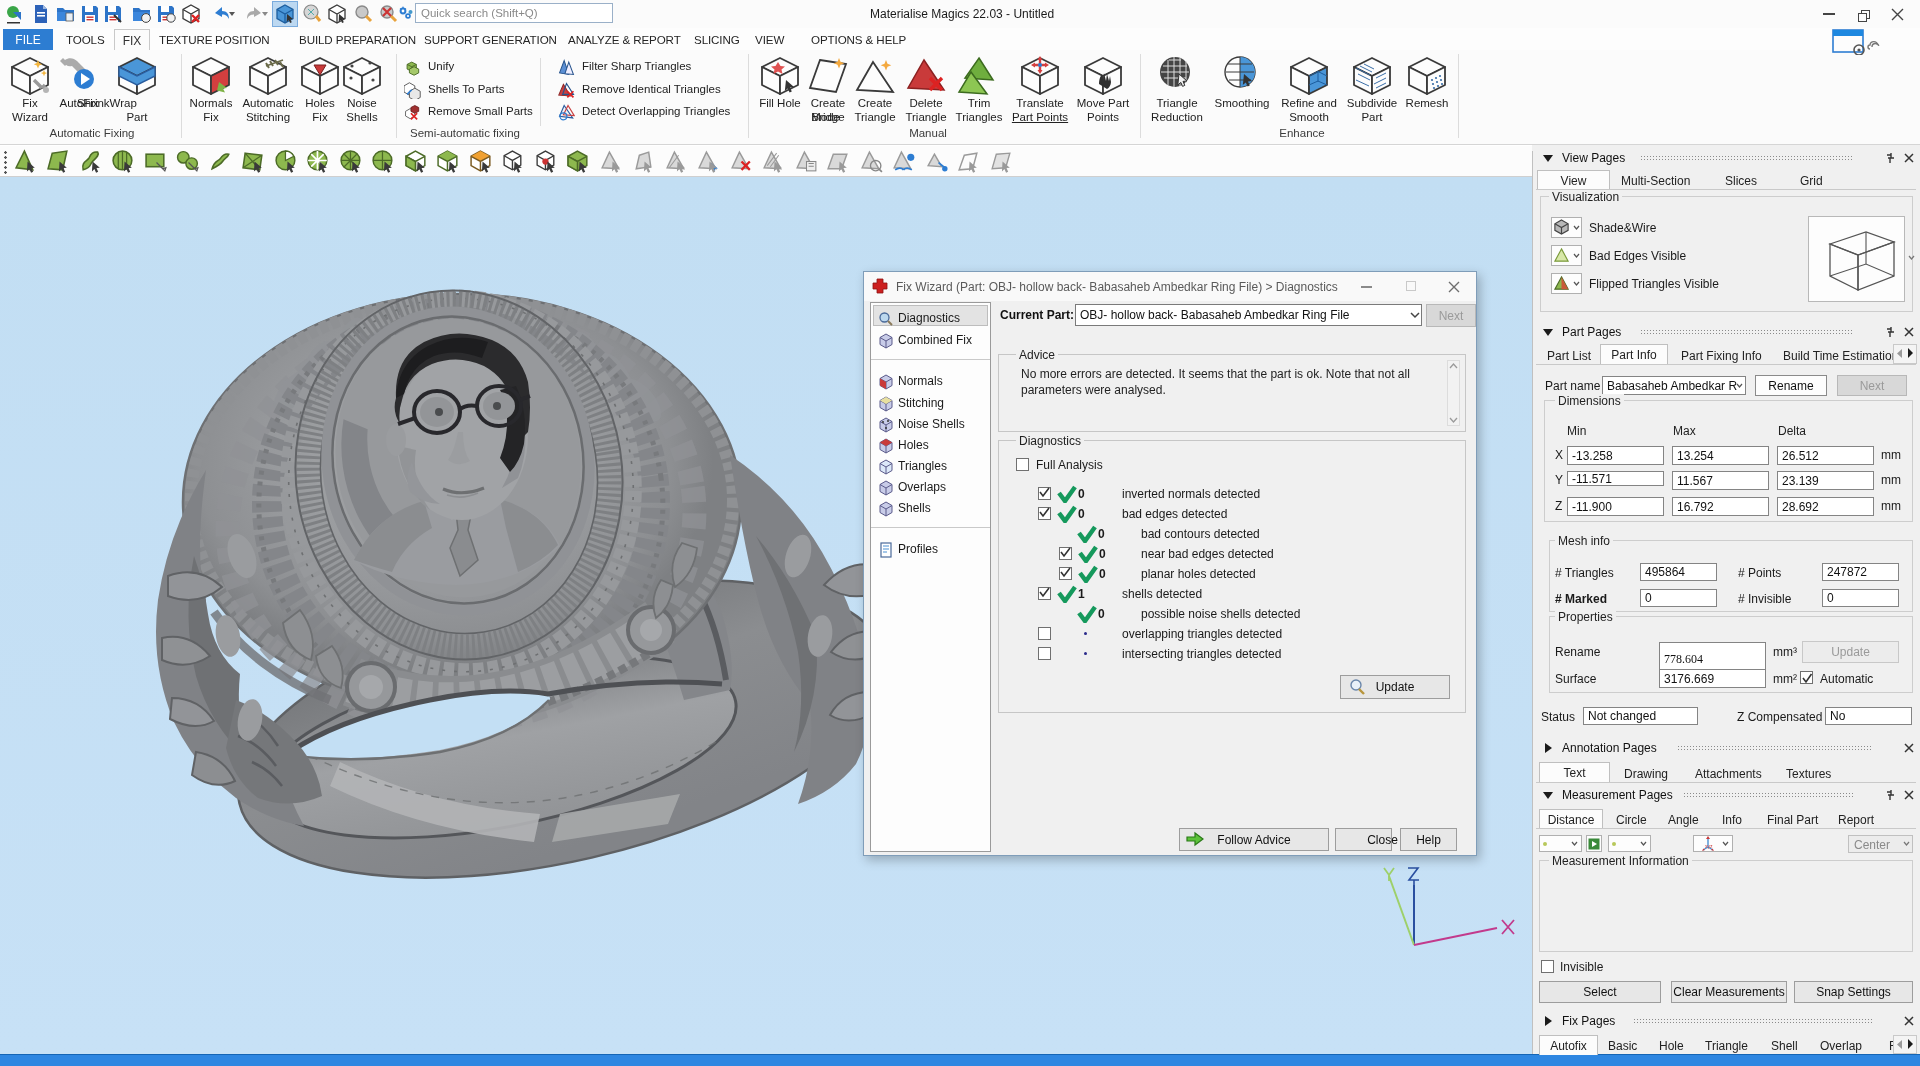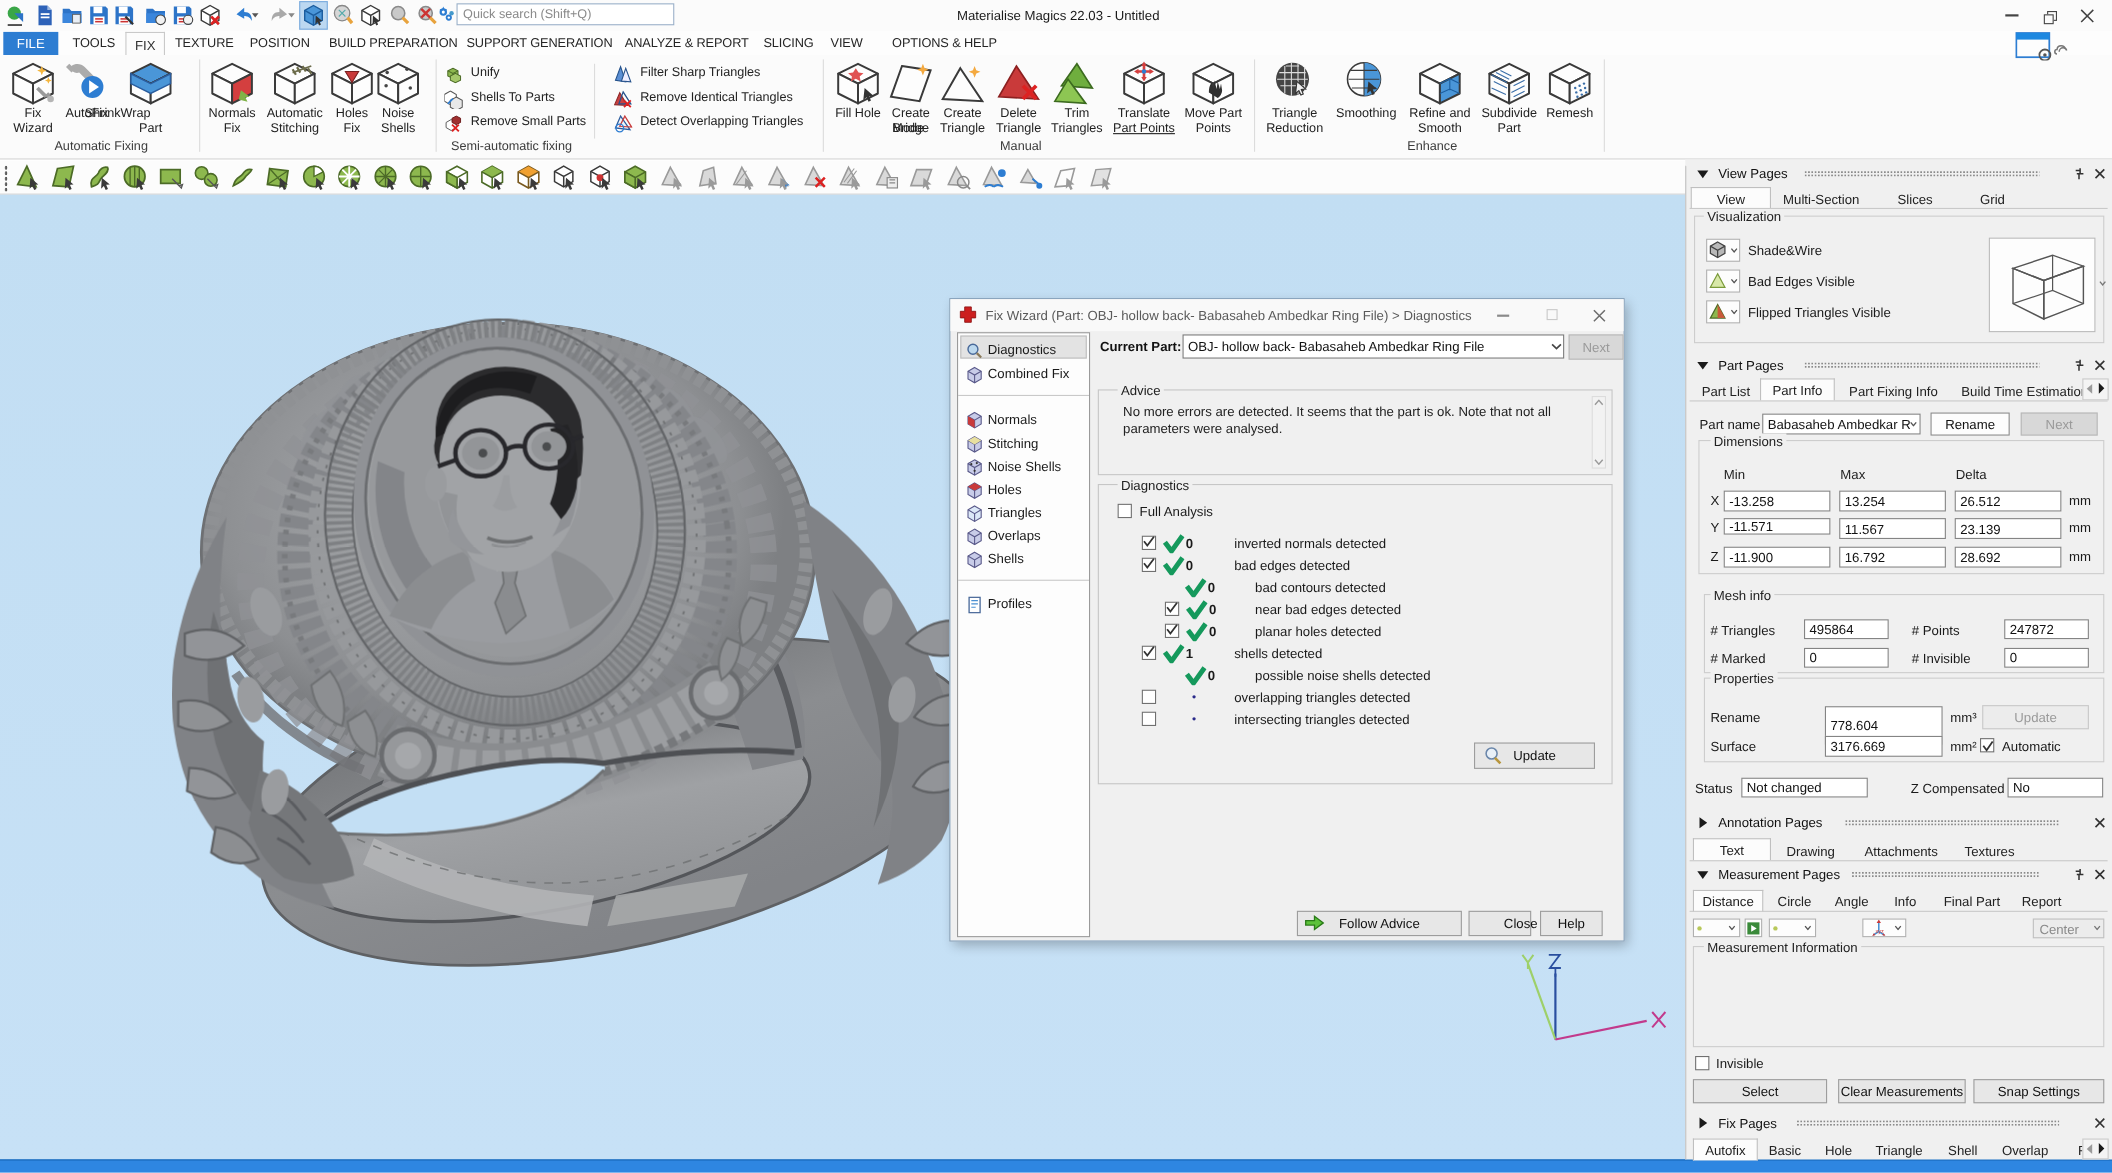--- a/index.html
+++ b/index.html
@@ -119,21 +119,21 @@
     <rect x="1" y="1" width="30" height="6" fill="#1e88e0"></rect>
     <circle cx="27" cy="21" r="5" fill="none" stroke="#555" stroke-width="1.6"></circle>
     <circle cx="27" cy="21" r="1.6" fill="#555"></circle>
     <path d="M40 18c0-2 1.6-3.5 3.5-3.5 1.5 0 2.9 1 3.3 2.4" fill="none" stroke="#777" stroke-width="1.4"></path>
     <path d="M38 20c-1.2 0-2-1-2-2s.8-2 2-2c.2-2 1.8-3.4 3.8-3.4 1.8 0 3.4 1.2 3.8 3" fill="none" stroke="#777" stroke-width="1.4"></path>
   </svg>
 <div class="abs" style="left:0;top:28px;width:1920px;height:22px;background:#fdfdfd;"></div>
 <div class="abs" style="left:3px;top:29px;width:50px;height:21px;background:#2d7dd2;color:#fff;font-size:12px;display:flex;align-items:center;justify-content:center;">FILE</div>
 <div class="txt" style="left:66px;top:33px;width:35px;text-align:center;font-size:11.6px;letter-spacing:-0.1px;color:#252525;">TOOLS</div>
 <div class="txt" style="left:159px;top:33px;width:46px;text-align:center;font-size:11.6px;letter-spacing:-0.1px;color:#252525;">TEXTURE</div>
-<div class="txt" style="left:227px;top:33px;width:48px;text-align:center;font-size:11.6px;letter-spacing:-0.1px;color:#252525;">POSITION</div>
+<div class="txt" style="left:215px;top:33px;width:48px;text-align:center;font-size:11.6px;letter-spacing:-0.1px;color:#252525;">POSITION</div>
 <div class="txt" style="left:299px;top:33px;width:103px;text-align:center;font-size:11.6px;letter-spacing:-0.1px;color:#252525;">BUILD PREPARATION</div>
 <div class="txt" style="left:424px;top:33px;width:117px;text-align:center;font-size:11.6px;letter-spacing:-0.1px;color:#252525;">SUPPORT GENERATION</div>
 <div class="txt" style="left:568px;top:33px;width:98px;text-align:center;font-size:11.6px;letter-spacing:-0.1px;color:#252525;">ANALYZE &amp; REPORT</div>
 <div class="txt" style="left:694px;top:33px;width:45px;text-align:center;font-size:11.6px;letter-spacing:-0.1px;color:#252525;">SLICING</div>
 <div class="txt" style="left:755px;top:33px;width:29px;text-align:center;font-size:11.6px;letter-spacing:-0.1px;color:#252525;">VIEW</div>
 <div class="txt" style="left:811px;top:33px;width:84px;text-align:center;font-size:11.6px;letter-spacing:-0.1px;color:#252525;">OPTIONS &amp; HELP</div>
 <div class="abs" style="left:114px;top:29px;width:36px;height:22px;background:#fcfcfc;border:1px solid #c9c9c9;border-bottom:none;color:#333;font-size:12px;display:flex;align-items:center;justify-content:center;">FIX</div>
 <div class="abs" style="left:0;top:50px;width:1920px;height:95px;background:#fbfbfb;border-bottom:1px solid #d5d5d5;"></div>
 <div class="abs" style="left:181px;top:54px;width:1px;height:84px;background:#dcdcdc;"></div>
 <div class="abs" style="left:396px;top:54px;width:1px;height:84px;background:#dcdcdc;"></div>
@@ -883,28 +883,28 @@
 <div class="inp" style="left:1567px;top:497px;width:97px;height:19px;">-11.900</div>
 <div class="inp" style="left:1672px;top:497px;width:97px;height:19px;">16.792</div>
 <div class="inp" style="left:1777px;top:497px;width:97px;height:19px;">28.692</div>
 <div class="txt" style="left:1881px;top:499px;font-size:12px;">mm</div>
 <div class="gbox" style="left:1549px;top:540px;width:364px;height:72px;border-color:#cdcdcd;"></div>
 <div class="glabel" style="left:1555px;top:534px;">Mesh info</div>
 <div class="txt" style="left:1555px;top:566px;font-size:12px;"># Triangles</div>
 <div class="inp" style="left:1640px;top:563px;width:77px;height:18px;">495864</div>
 <div class="txt" style="left:1738px;top:566px;font-size:12px;"># Points</div>
 <div class="inp" style="left:1822px;top:563px;width:77px;height:18px;">247872</div>
-<div class="txt" style="left:1555px;top:592px;font-size:12px;"># Marked</div>
+<div class="txt" style="left:1555px;top:592px;font-size:12px;font-weight:bold;"># Marked</div>
 <div class="inp" style="left:1640px;top:589px;width:77px;height:18px;">0</div>
 <div class="txt" style="left:1738px;top:592px;font-size:12px;"># Invisible</div>
 <div class="inp" style="left:1822px;top:589px;width:77px;height:18px;">0</div>
 <div class="gbox" style="left:1549px;top:616px;width:364px;height:77px;border-color:#cdcdcd;"></div>
 <div class="glabel" style="left:1555px;top:610px;">Properties</div>
 <div class="txt" style="left:1555px;top:645px;font-size:12px;">Rename</div>
-<div class="inp" style="left:1659px;top:642px;width:107px;height:35px;">778.604</div>
+<div class="inp" style="left:1659px;top:642px;width:107px;height:35px;font-family:Liberation Serif, serif;">778.604</div>
 <div class="txt" style="left:1773px;top:645px;font-size:12px;">mm³</div>
 <div class="btn" style="left:1802px;top:641px;width:97px;height:22px;background:#ececec;color:#9a9a9a;border-color:#c8c8c8;">Update</div>
 <div class="txt" style="left:1555px;top:672px;font-size:12px;">Surface</div>
 <div class="inp" style="left:1659px;top:669px;width:107px;height:19px;">3176.669</div>
 <div class="txt" style="left:1773px;top:672px;font-size:12px;">mm²</div>
 <div class="chk" style="left:1800px;top:671px;"></div>
 <svg class="abs" style="left:1801px;top:672px" width="12" height="12">
     <path d="M2 6l3 4 5.5-8" stroke="#333" stroke-width="1.6" fill="none"></path>
   </svg>
 <div class="txt" style="left:1820px;top:672px;font-size:12px;">Automatic</div>

